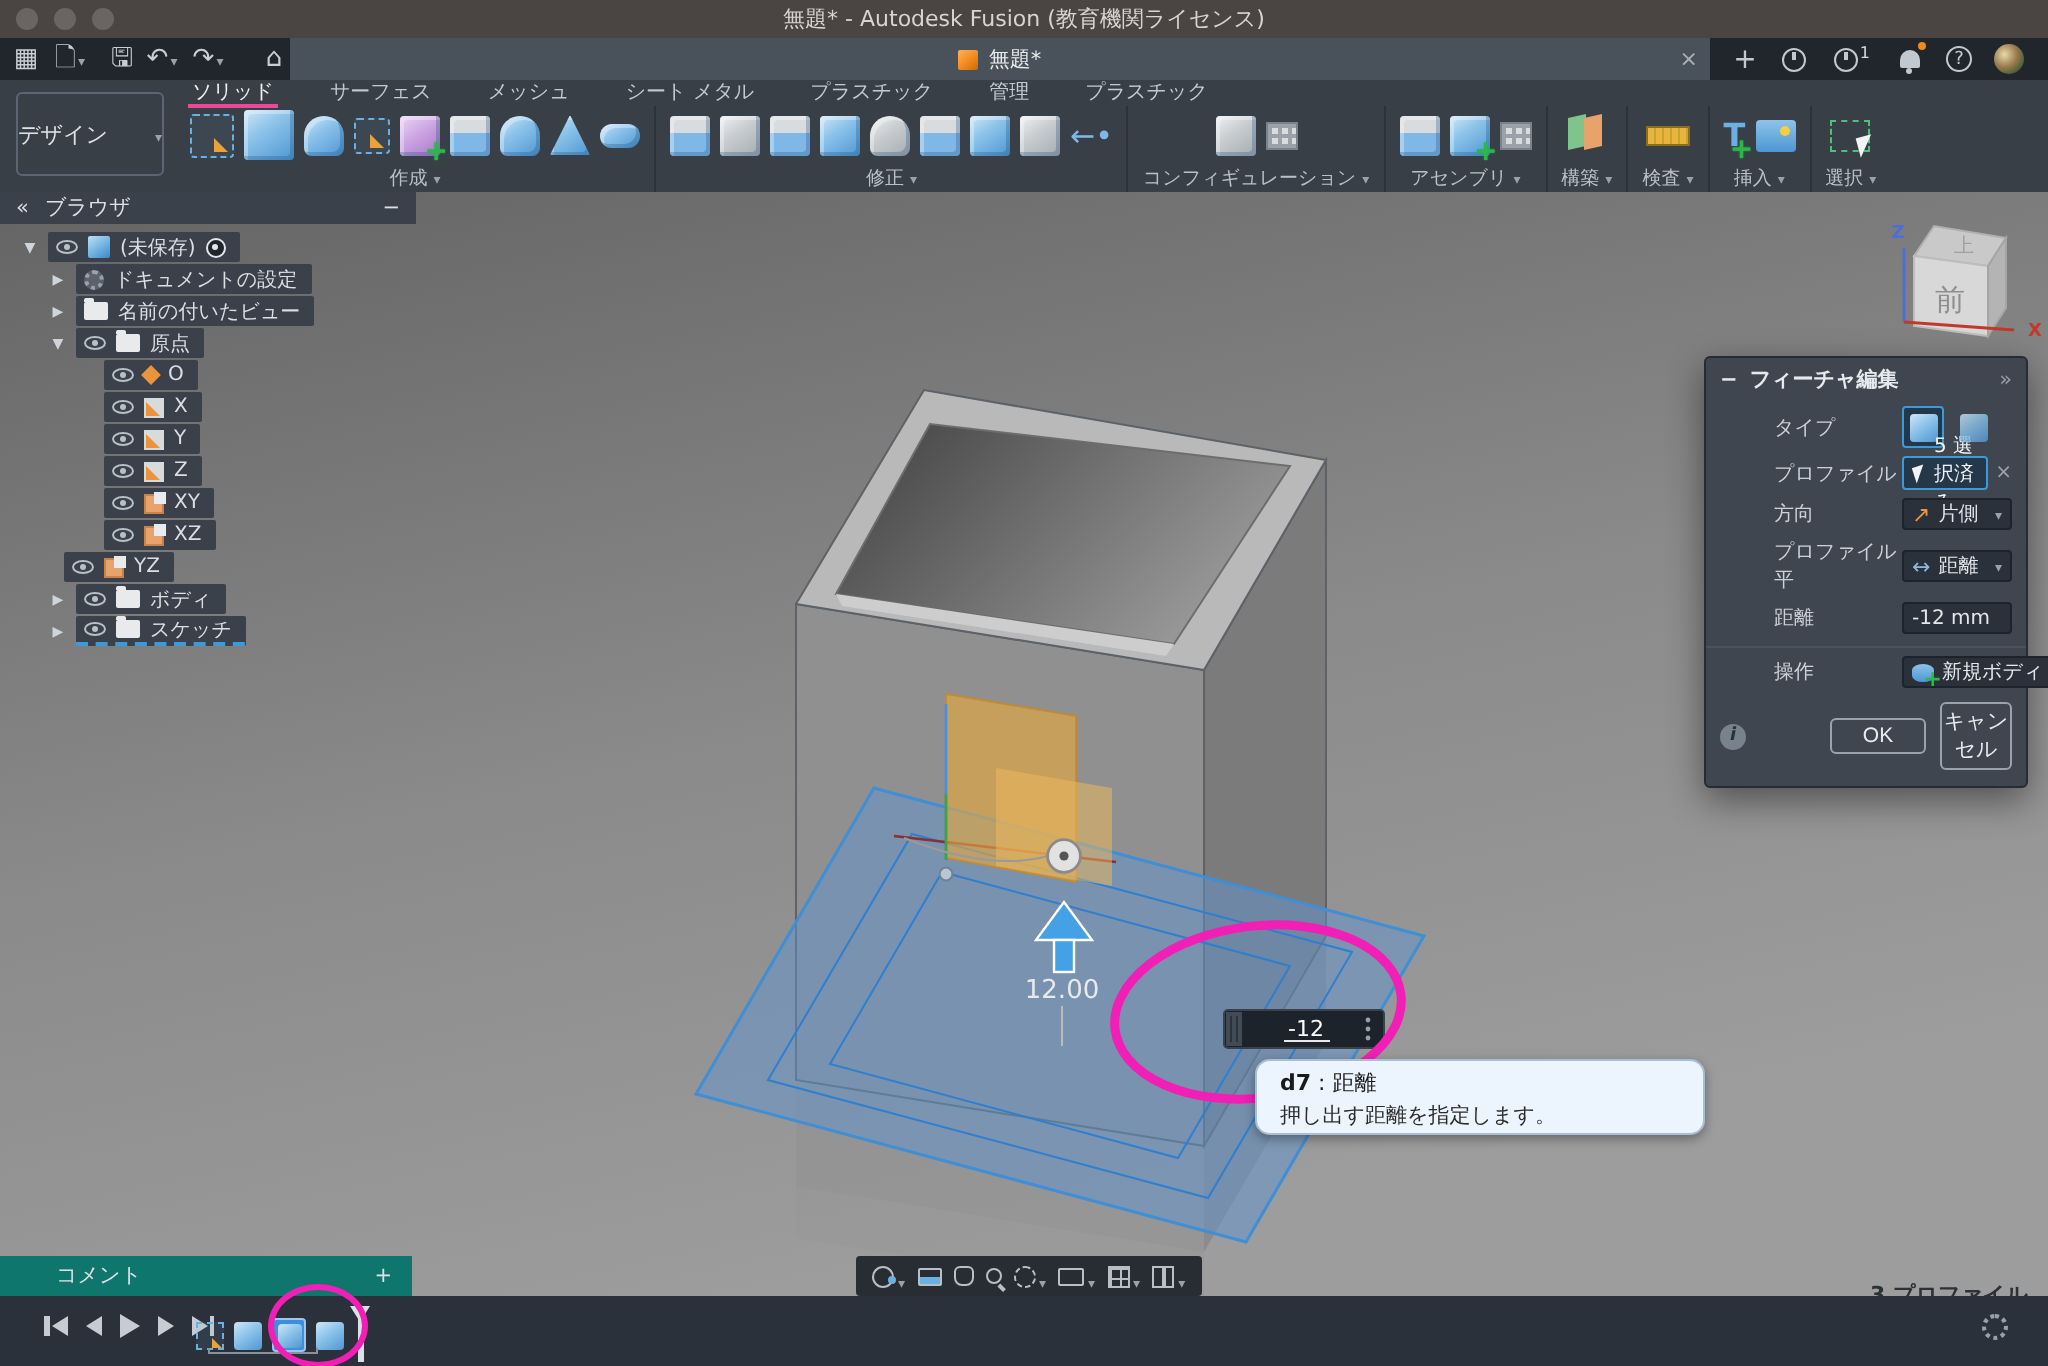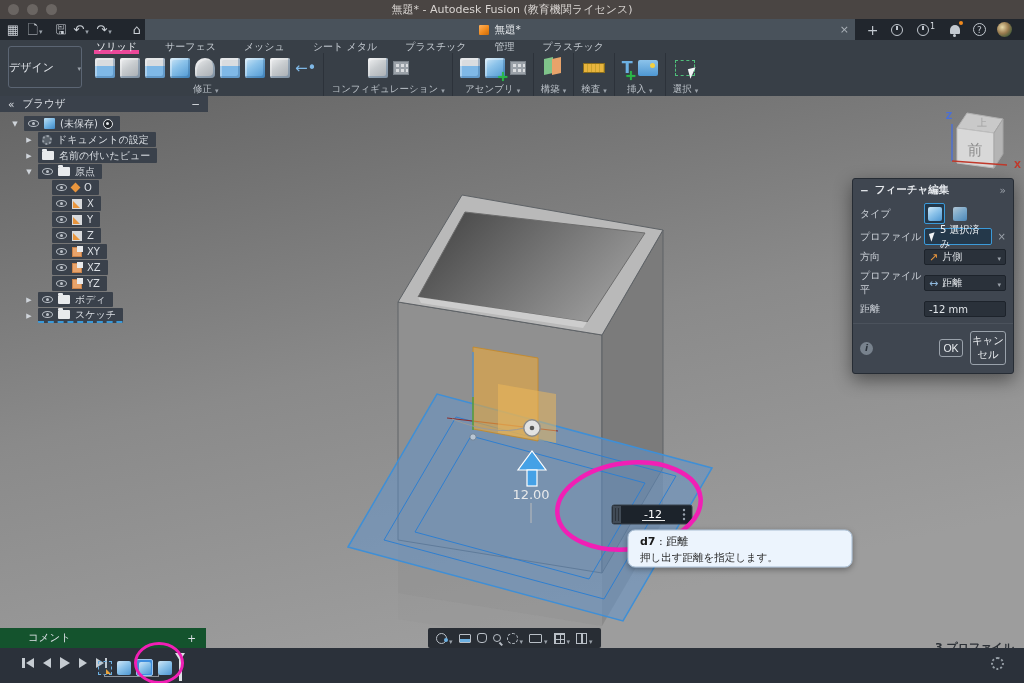--- a/index.html
+++ b/index.html
@@ -26,21 +26,21 @@
   .belldot { position:absolute; right:0; top:0; width:4px; height:4px; border-radius:50%; background:#f08a1d; }
   .bellshape { width:10px; height:9px; background:#c2c8cf; border-radius:5px 5px 1px 1px; position:relative; }
   .bellshape:after { content:""; position:absolute; left:3.5px; bottom:-2.5px; width:3px; height:3px; border-radius:50%; background:#c2c8cf; }
   .avatar { width:15px; height:15px; border-radius:50%; background:radial-gradient(circle at 35% 35%, #e8d9a8 0%, #9a7b4f 45%, #3e5a38 80%); }
 
   
   .ribbon { position:absolute; left:0; top:40px; width:1024px; height:56px; background:#383f47; }
   .design-btn { position:absolute; left:8px; top:6px; width:74px; height:42px; border:1px solid #5b6573; border-radius:3px; color:#dfe3e8; font-size:11px; display:flex; align-items:center; justify-content:space-between; gap:5px; }
   .rtabs { position:absolute; left:94px; top:0px; height:14px; display:flex; gap:24px; }
   .rtab { font-size:10px; color:#c3c9d0; line-height:13px; padding:0 2px; }
-  .rtab.active { color:#eef1f4; border-bottom:4px solid #ec4899; }
+  .rtab.active { color:#eef1f4; border-bottom:2px solid #ec4899; }
   .rgroups { position:absolute; left:88px; top:13px; height:43px; display:flex; }
   .rgroup { display:flex; flex-direction:column; align-items:center; border-right:1px solid #2c323a; padding:0 7px; }
   .ricons { display:flex; align-items:center; gap:5px; height:30px; }
   .rlabel { font-size:9.5px; color:#bac0c7; margin-top:1px; display:flex; gap:3px; align-items:center; }
   .car:after { content:"▾"; font-size:7px; color:#9aa1a9; }
   .cub { width:20px; height:20px; border-radius:2px; position:relative;
          background:linear-gradient(145deg,#cfe7f7 0%,#8cc3ea 40%,#4e97d2 100%);
          box-shadow:inset -2px -2px 0 rgba(25,75,125,.28), inset 2px 2px 0 rgba(255,255,255,.32); }
   .cub.lg { width:25px; height:25px; }
   .cub.gray { background:linear-gradient(145deg,#f0f1f2,#c7cbce 45%,#a7acb1); }
@@ -87,40 +87,40 @@
   .axic:after { content:""; position:absolute; left:1px; bottom:1px; width:0; height:0; border-bottom:7px solid #e8953d; border-right:7px solid transparent; }
   .plic { width:10px; height:10px; background:#e8a36a; border:1px solid #c8824a; position:relative; flex:none; }
   .plic:after { content:""; position:absolute; right:-2px; top:-2px; width:6px; height:6px; background:#e8eaec; }
   .sketch-underline { border-bottom:2px dashed #3b9ad9; }
 
   
   .dialog { position:absolute; left:852px; top:178px; width:162px; background:#3f4650; border:1px solid #262c34; border-radius:3px; box-shadow:0 6px 18px rgba(0,0,0,.45); color:#d6dae0; font-size:10px; padding-bottom:6px; }
   .dhead { display:flex; align-items:center; gap:6px; padding:4px 7px; font-weight:bold; font-size:10.5px; color:#e6e9ed; }
   .dhead .sp { flex:1; }
   .drow { display:flex; align-items:center; padding:2px 7px; min-height:19px; }
-  .dlabel { width:64px; color:#ccd1d8; flex:none; }
+  .dlabel { width:64px; color:#ccd1d8; flex:none;margin-left:27px; }
   .dfield { flex:1; background:#2a313a; border:1px solid #1d232b; border-radius:2px; height:16px; display:flex; align-items:center; gap:4px; padding:0 4px; color:#e3e7eb; }
   .dfield .grow { flex:1; white-space:nowrap; overflow:hidden; }
   .chip { border:1.5px solid #3b9ad9; background:#24384a; border-radius:2px; height:17px; display:flex; align-items:center; gap:4px; padding:0 5px; color:#eef2f6; }
   .cursor { width:0; height:0; border-left:6px solid #f2f4f6; border-bottom:8px solid transparent; transform:rotate(-18deg); }
   .typebox { width:21px; height:21px; border:1.5px solid #3b9ad9; background:#24384a; border-radius:2px; display:flex; align-items:center; justify-content:center; }
   .cub14 { width:14px; height:14px; border-radius:2px; background:linear-gradient(145deg,#cfe7f7,#8cc3ea 45%,#4e97d2); }
   .glyphb { color:#8fb8dd; font-size:11px; }
   .glypho { color:#e8953d; font-size:11px; }
   .cyl { width:11px; height:9px; background:linear-gradient(180deg,#8cc3ea,#4e97d2); border-radius:50%/35%; position:relative; }
   .cyl:after { content:"+"; position:absolute; right:-4px; bottom:-5px; color:#2fb54a; font-weight:bold; font-size:11px; }
   .dsep { border-top:1px solid #4b525c; margin:4px 0 2px; }
   .dfoot { display:flex; align-items:center; gap:7px; padding:5px 7px 2px; }
   .infoc { width:13px; height:13px; border-radius:50%; background:#78828d; color:#2a313a; font-size:9px; font-weight:bold; display:flex; align-items:center; justify-content:center; font-style:italic; }
   .dbtn { border:1px solid #9aa2ab; border-radius:3px; background:transparent; color:#e8ebee; font-size:10.5px; padding:2px 0; text-align:center; }
   .xgray { color:#9aa1a9; font-size:10px; }
 
   
   .statustxt { position:absolute; right:10px; top:640px; font-size:11px; font-weight:bold; color:#2c3137; }
-  .commentbar { position:absolute; left:0; top:628px; width:206px; height:20px; background:#14532d; color:#dde1e6; font-size:10.5px; display:flex; align-items:center; padding:0 10px 0 28px; }
+  .commentbar { position:absolute; left:0; top:628px; width:206px; height:20px; background:#0f766e; color:#dde1e6; font-size:10.5px; display:flex; align-items:center; padding:0 10px 0 28px; }
   .commentbar .sp { flex:1; }
   .navbar { position:absolute; left:428px; top:628px; height:20px; background:rgba(30,36,43,.92); border-radius:2px; display:flex; align-items:center; gap:6px; padding:0 8px; }
   .nv { display:flex; align-items:center; gap:2px; color:#b9bfc6; }
   .nring { width:11px; height:11px; border:1.5px solid #b9bfc6; border-radius:50%; position:relative; }
   .nring:after{ content:""; position:absolute; right:-2px; top:4px; width:4px; height:4px; background:#6cb0e2; border-radius:50%; }
   .nrect { width:12px; height:9px; border:1.5px solid #b9bfc6; border-radius:1px; background:linear-gradient(180deg,transparent 50%,#6cb0e2 50%); }
   .nhand { width:10px; height:10px; border:1.5px solid #b9bfc6; border-radius:3px 3px 4px 4px; }
   .nzoom { width:8px; height:8px; border:1.5px solid #b9bfc6; border-radius:50%; position:relative; }
   .nzoom:after { content:""; position:absolute; right:-3px; bottom:-3px; width:4px; height:1.5px; background:#b9bfc6; transform:rotate(45deg); }
   .nfit { width:11px; height:11px; border:1.2px dashed #b9bfc6; border-radius:50%; }
@@ -205,20 +205,37 @@
     <div class="rtab">サーフェス</div>
     <div class="rtab">メッシュ</div>
     <div class="rtab">シート メタル</div>
     <div class="rtab">プラスチック</div>
     <div class="rtab">管理</div>
     <div class="rtab">プラスチック</div>
   </div>
   <div class="rgroups">
     <div class="rgroup">
       <div class="ricons">
+        <span class="sketchic plus" style="position:relative"></span>
+        <span class="cub lg"></span>
+        <span class="cub round"></span>
+        <span class="sketchic" style="width:18px;height:18px"></span>
+        <span class="cub purple plus"></span>
+        <span class="cub half"></span>
+        <span class="cub round"></span>
+        <span class="cub tri"></span>
+        <span class="cub pipe"></span>
+      </div>
+      <div class="rlabel">
+          <span>作成</span>
+          <span class="car"></span>
+        </div>
+    </div>
+    <div class="rgroup">
+      <div class="ricons">
         <span class="cub half"></span>
         <span class="cub gray"></span>
         <span class="cub half"></span>
         <span class="cub"></span>
         <span class="cub gray round"></span>
         <span class="cub half"></span>
         <span class="cub"></span>
         <span class="cub gray"></span>
         <span class="arrowic">←•</span>
       </div>
@@ -459,21 +476,21 @@
           <span>XY</span>
         </span>
     </div>
     <div class="brow" style="margin-left:52px">
       <span class="pill">
           <span class="eye"></span>
           <span class="plic"></span>
           <span>XZ</span>
         </span>
     </div>
-    <div class="brow" style="margin-left:52px">
+    <div class="brow" style="margin-left:32px">
       <span class="pill">
           <span class="eye"></span>
           <span class="plic"></span>
           <span>YZ</span>
         </span>
     </div>
     <div class="brow" style="margin-left:24px">
       <span class="bcaret">▶</span>
       <span class="pill">
           <span class="eye"></span>
@@ -532,24 +549,32 @@
       <span class="car"></span>
     </span>
   </div>
   <div class="drow">
     <span class="dlabel">距離</span>
     <span class="dfield">
         <span class="grow">-12 mm</span>
       </span>
   </div>
   <div class="dsep"></div>
+  <div class="drow">
+    <span class="dlabel">操作</span>
+    <span class="dfield">
+      <span class="cyl"></span>
+      <span class="grow">新規ボディ</span>
+      <span class="car"></span>
+    </span>
+  </div>
   <div class="dfoot">
     <span class="infoc">i</span>
     <span class="sp" style="flex:1"></span>
-    <button class="dbtn" style="width:24px">OK</button>
+    <button class="dbtn" style="width:48px">OK</button>
     <button class="dbtn" style="width:36px">キャンセル</button>
   </div>
 </div>
 
 <div class="commentbar">
   <span>コメント</span>
   <span class="sp"></span>
   <span>+</span>
 </div>
 

